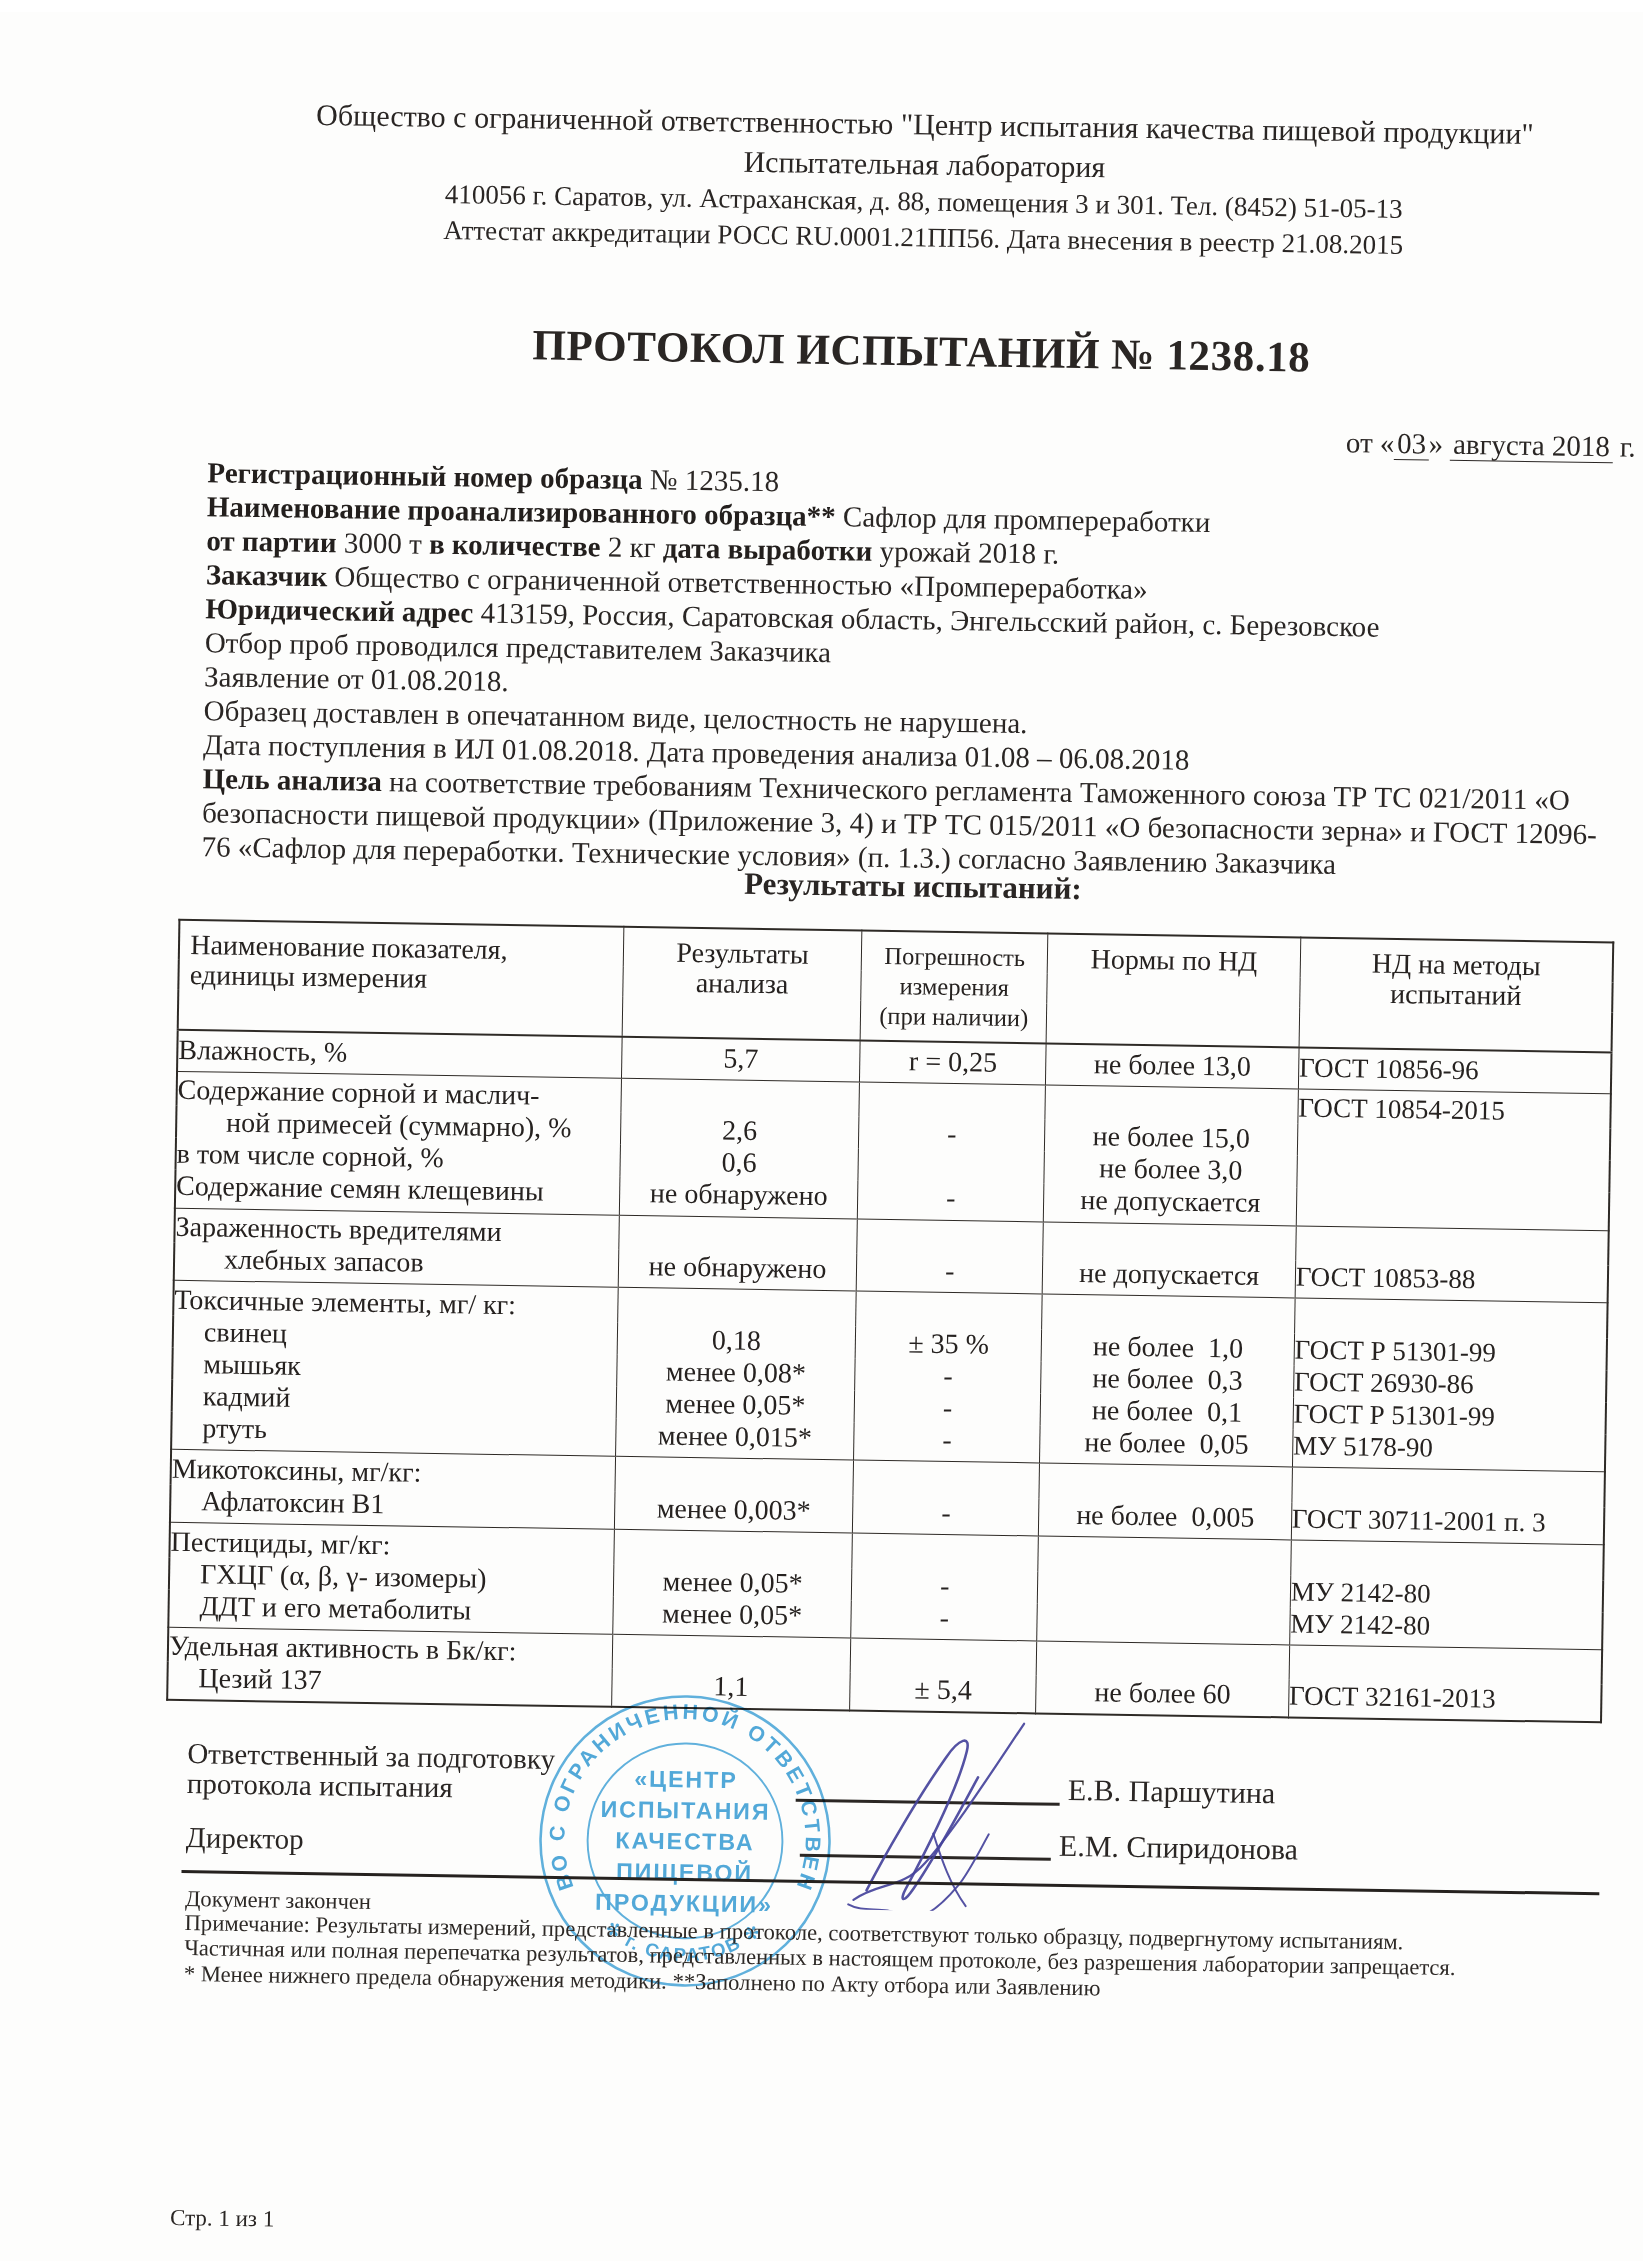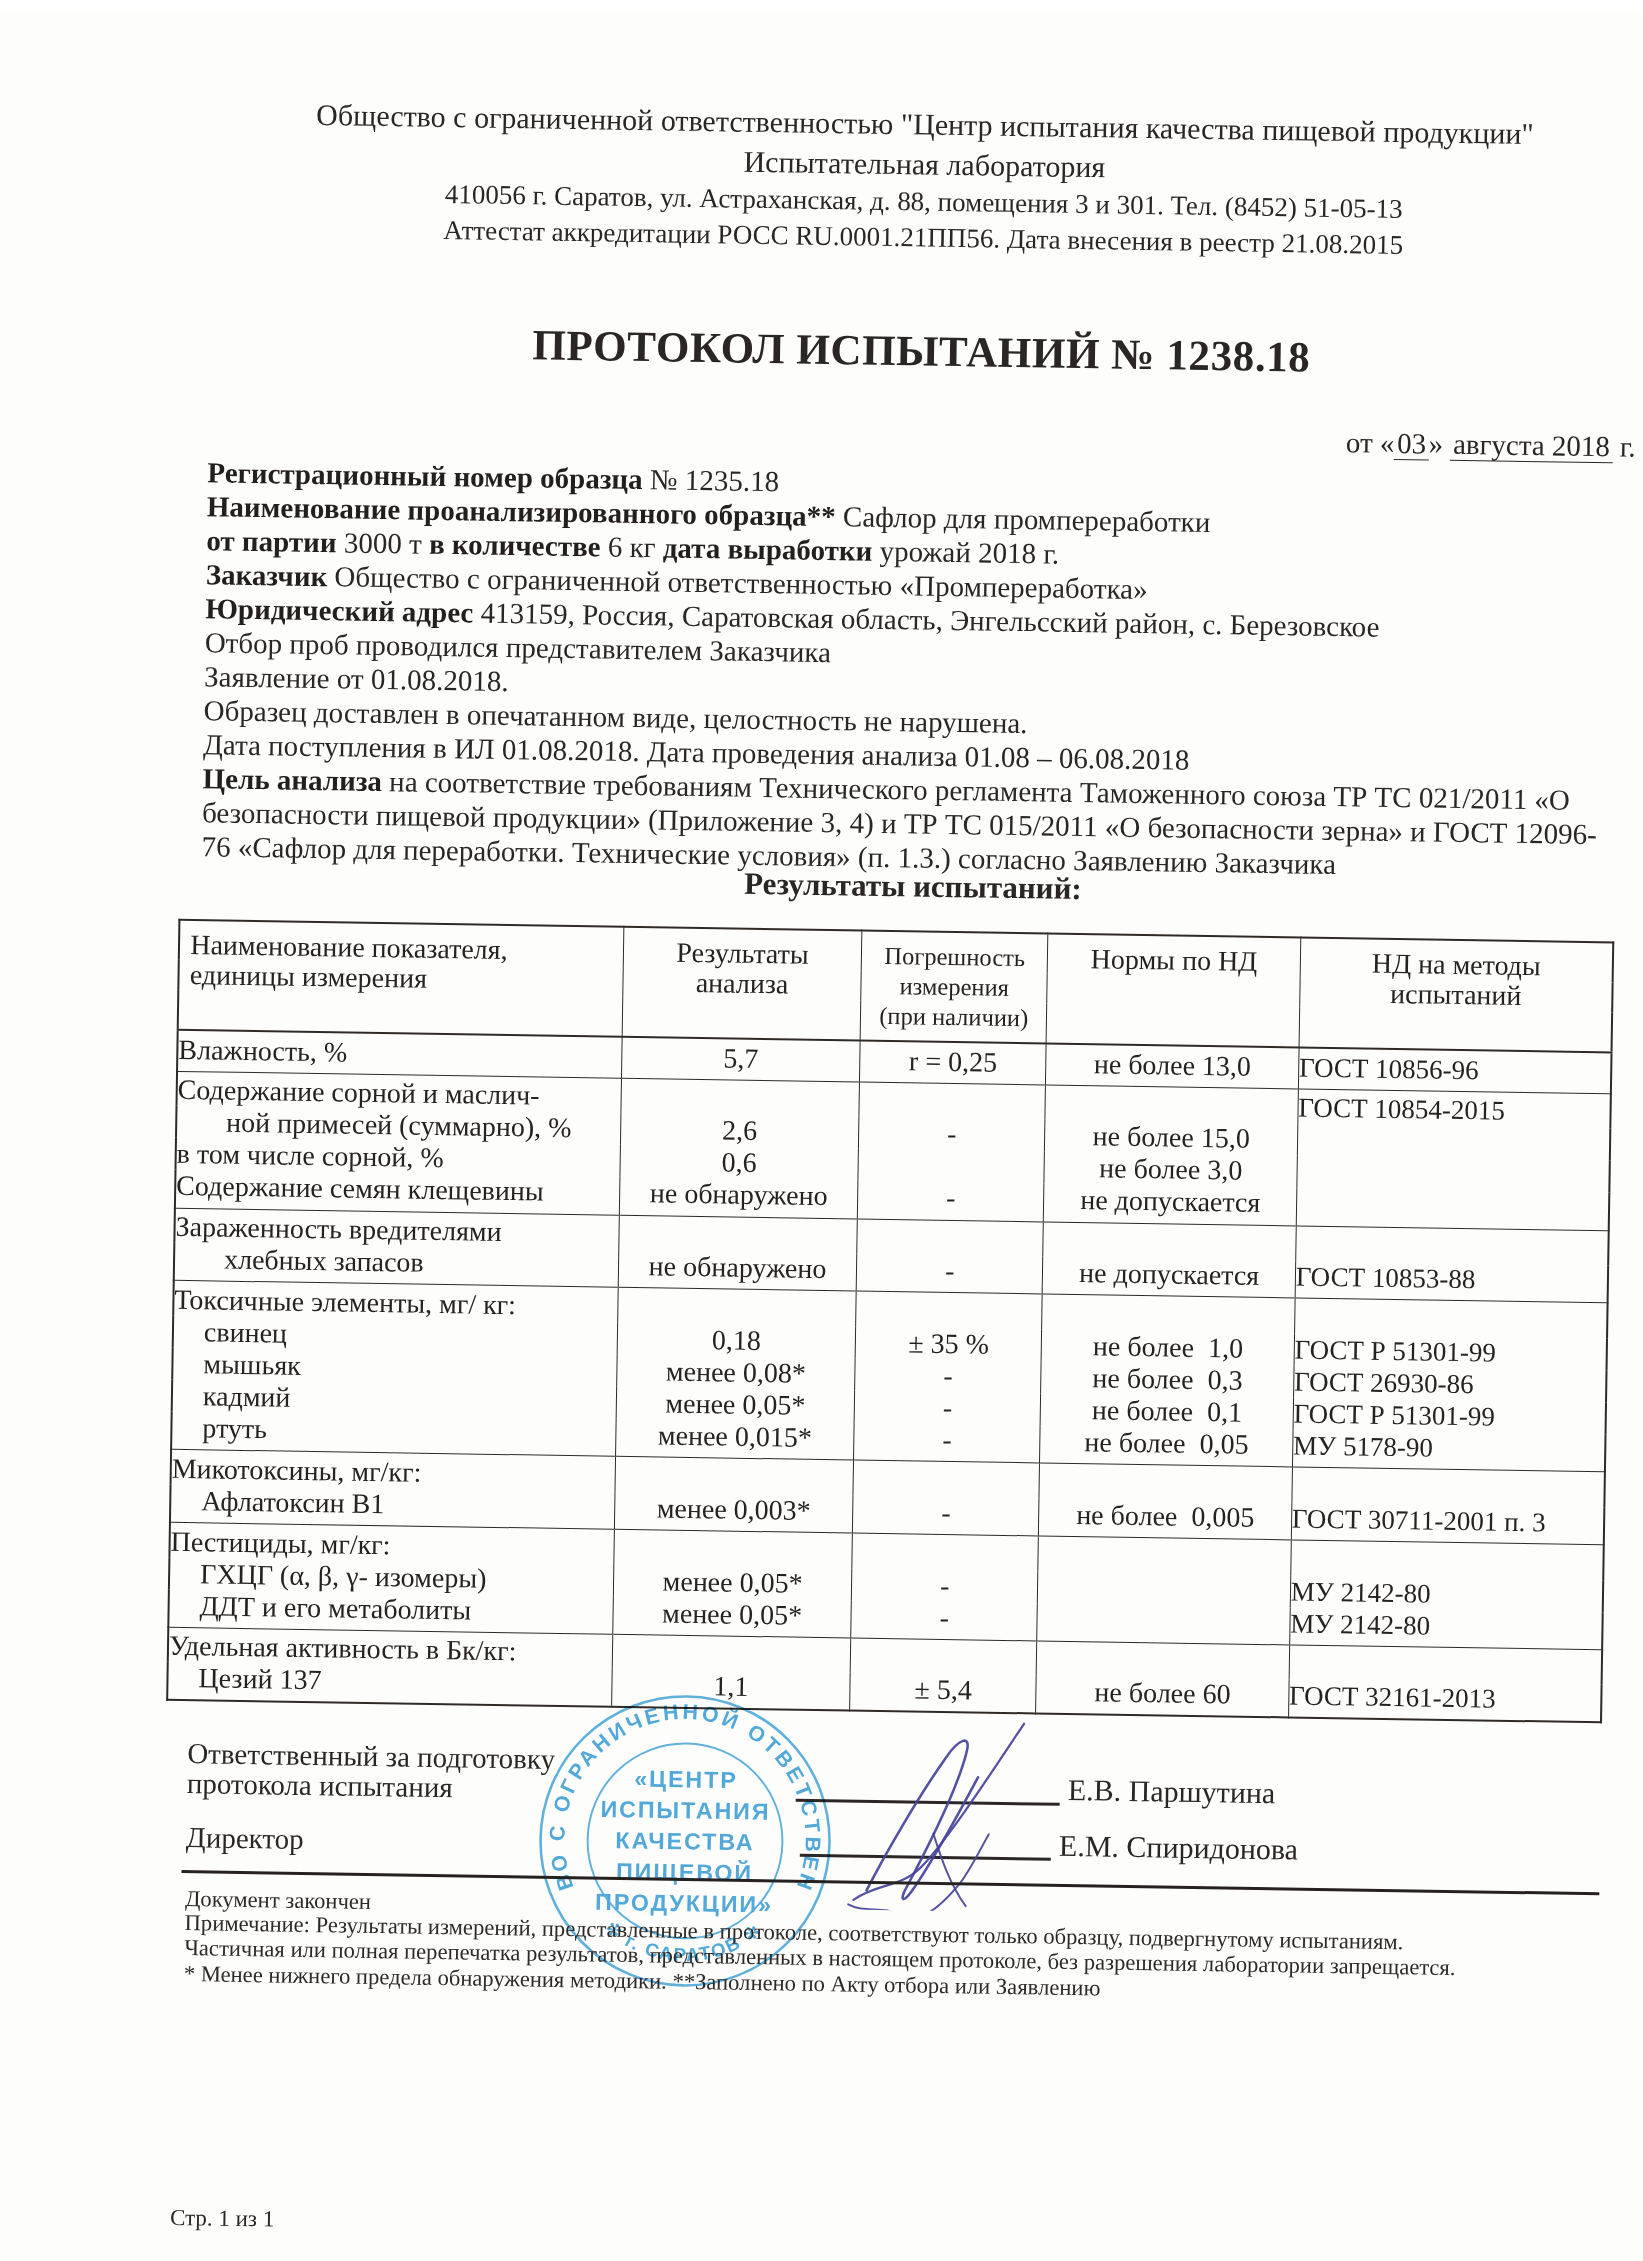--- a/index.html
+++ b/index.html
@@ -72,21 +72,21 @@
     <div class="org-line4">Аттестат аккредитации РОСС RU.0001.21ПП56. Дата внесения в реестр 21.08.2015</div>
   </div>
 
   <div class="doc-title">ПРОТОКОЛ ИСПЫТАНИЙ № 1238.18</div>
 
   <div class="date-line"><span>от «</span><u>03</u><span>» </span><u>августа 2018</u><span> г.</span></div>
 
   <div class="info">
     <div><b>Регистрационный номер образца</b><span> № 1235.18</span></div>
     <div><b>Наименование проанализированного образца**</b><span> Сафлор для промпереработки</span></div>
-    <div><b>от партии</b><span> 3000 т </span><b>в количестве</b><span> 6 кг </span><b>дата выработки</b><span> урожай 2018 г.</span></div>
+    <div><b>от партии</b><span> 3000 т </span><b>в количестве</b><span> 2 кг </span><b>дата выработки</b><span> урожай 2018 г.</span></div>
     <div><b>Заказчик</b><span> Общество с ограниченной ответственностью «Промпереработка»</span></div>
     <div><b>Юридический адрес</b><span> 413159, Россия, Саратовская область, Энгельсский район, с. Березовское</span></div>
     <div>Отбор проб проводился представителем Заказчика</div>
     <div>Заявление от 01.08.2018.</div>
     <div>Образец доставлен в опечатанном виде, целостность не нарушена.</div>
     <div>Дата поступления в ИЛ 01.08.2018. Дата проведения анализа 01.08 – 06.08.2018</div>
     <div><b>Цель анализа</b><span> на соответствие требованиям Технического регламента Таможенного союза ТР ТС 021/2011  «О безопасности пищевой продукции» (Приложение 3, 4) и ТР ТС 015/2011 «О безопасности зерна» и  ГОСТ 12096-76 «Сафлор для переработки. Технические условия» (п. 1.3.) согласно Заявлению Заказчика</span></div>
   </div>
 
   <div class="results-heading">Результаты испытаний:</div>

